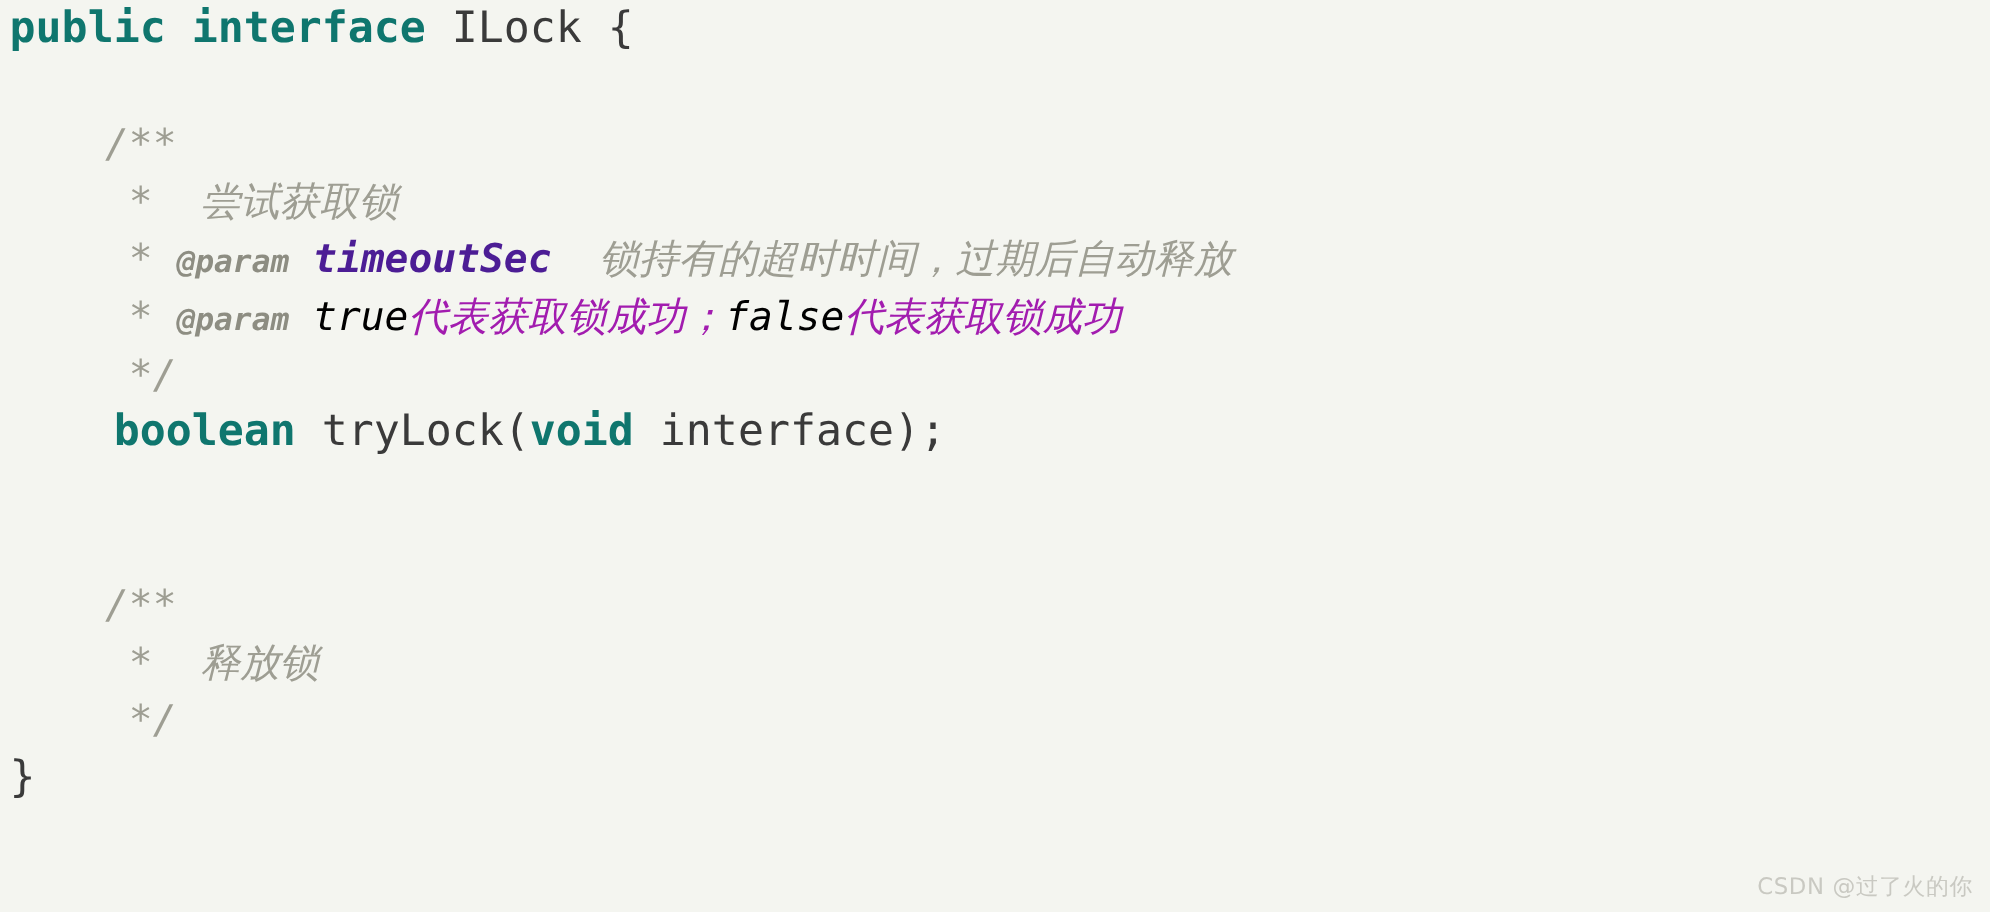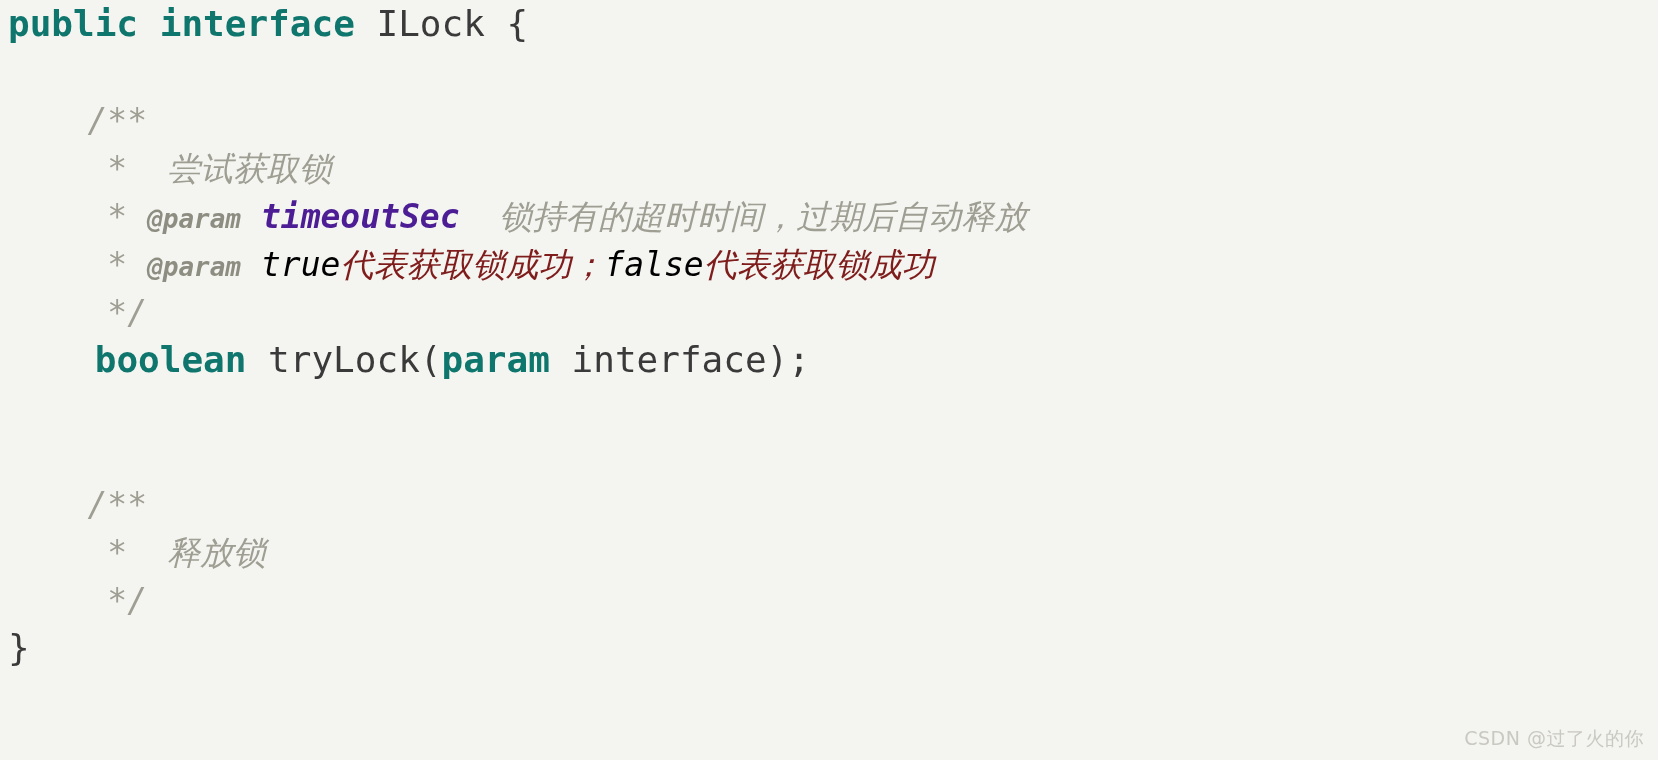--- a/index.html
+++ b/index.html
@@ -72,21 +72,21 @@
     font-style: italic;
     font-size: 33px;
   }
   .cmt-cjk {
     color: #9e9e93;
     font-style: italic;
     font-size: 33px;
     font-family: "DejaVu Sans", "Liberation Sans", sans-serif;
   }
   .cmt-cjk-dim {
-    color: #7f1d1d;
+    color: #a21caf;
     font-style: italic;
     font-size: 33px;
     font-family: "DejaVu Sans", "Liberation Sans", sans-serif;
   }
 
   #watermark {
     position: absolute;
     right: 14px;
     bottom: 8px;
     font-size: 19px;
@@ -109,21 +109,21 @@
   <div class="code-line"><span class="cmt">    </span><span class="cmt">/**</span></div>
 
   <div class="code-line"><span class="cmt">     </span><span class="cmt">*</span><span class="cmt">  </span><span class="cmt-cjk">尝试获取锁</span></div>
 
   <div class="code-line"><span class="cmt">     </span><span class="cmt">*</span><span class="cmt"> </span><span class="cmt-tag">@param</span><span class="cmt"> </span><span class="cmt-param">timeoutSec</span><span class="cmt">  </span><span class="cmt-cjk">锁持有的超时时间，过期后自动释放</span></div>
 
   <div class="code-line"><span class="cmt">     </span><span class="cmt">*</span><span class="cmt"> </span><span class="cmt-tag">@param</span><span class="cmt"> </span><span class="cmt-lit">true</span><span class="cmt-cjk-dim">代表获取锁成功；</span><span class="cmt-lit">false</span><span class="cmt-cjk-dim">代表获取锁成功</span></div>
 
   <div class="code-line"><span class="cmt">     </span><span class="cmt">*/</span></div>
 
-  <div class="code-line"><span class="id">    </span><span class="kw">boolean</span><span class="id"> tryLock(</span><span class="kw">param</span><span class="id"> interface);</span></div>
+  <div class="code-line"><span class="id">    </span><span class="kw">boolean</span><span class="id"> tryLock(</span><span class="kw">void</span><span class="id"> interface);</span></div>
 
   <div class="code-line blank"> </div>
 
   <div class="code-line blank"> </div>
 
   <div class="code-line"><span class="cmt">    </span><span class="cmt">/**</span></div>
 
   <div class="code-line"><span class="cmt">     </span><span class="cmt">*</span><span class="cmt">  </span><span class="cmt-cjk">释放锁</span></div>
 
   <div class="code-line"><span class="cmt">     </span><span class="cmt">*/</span></div>

